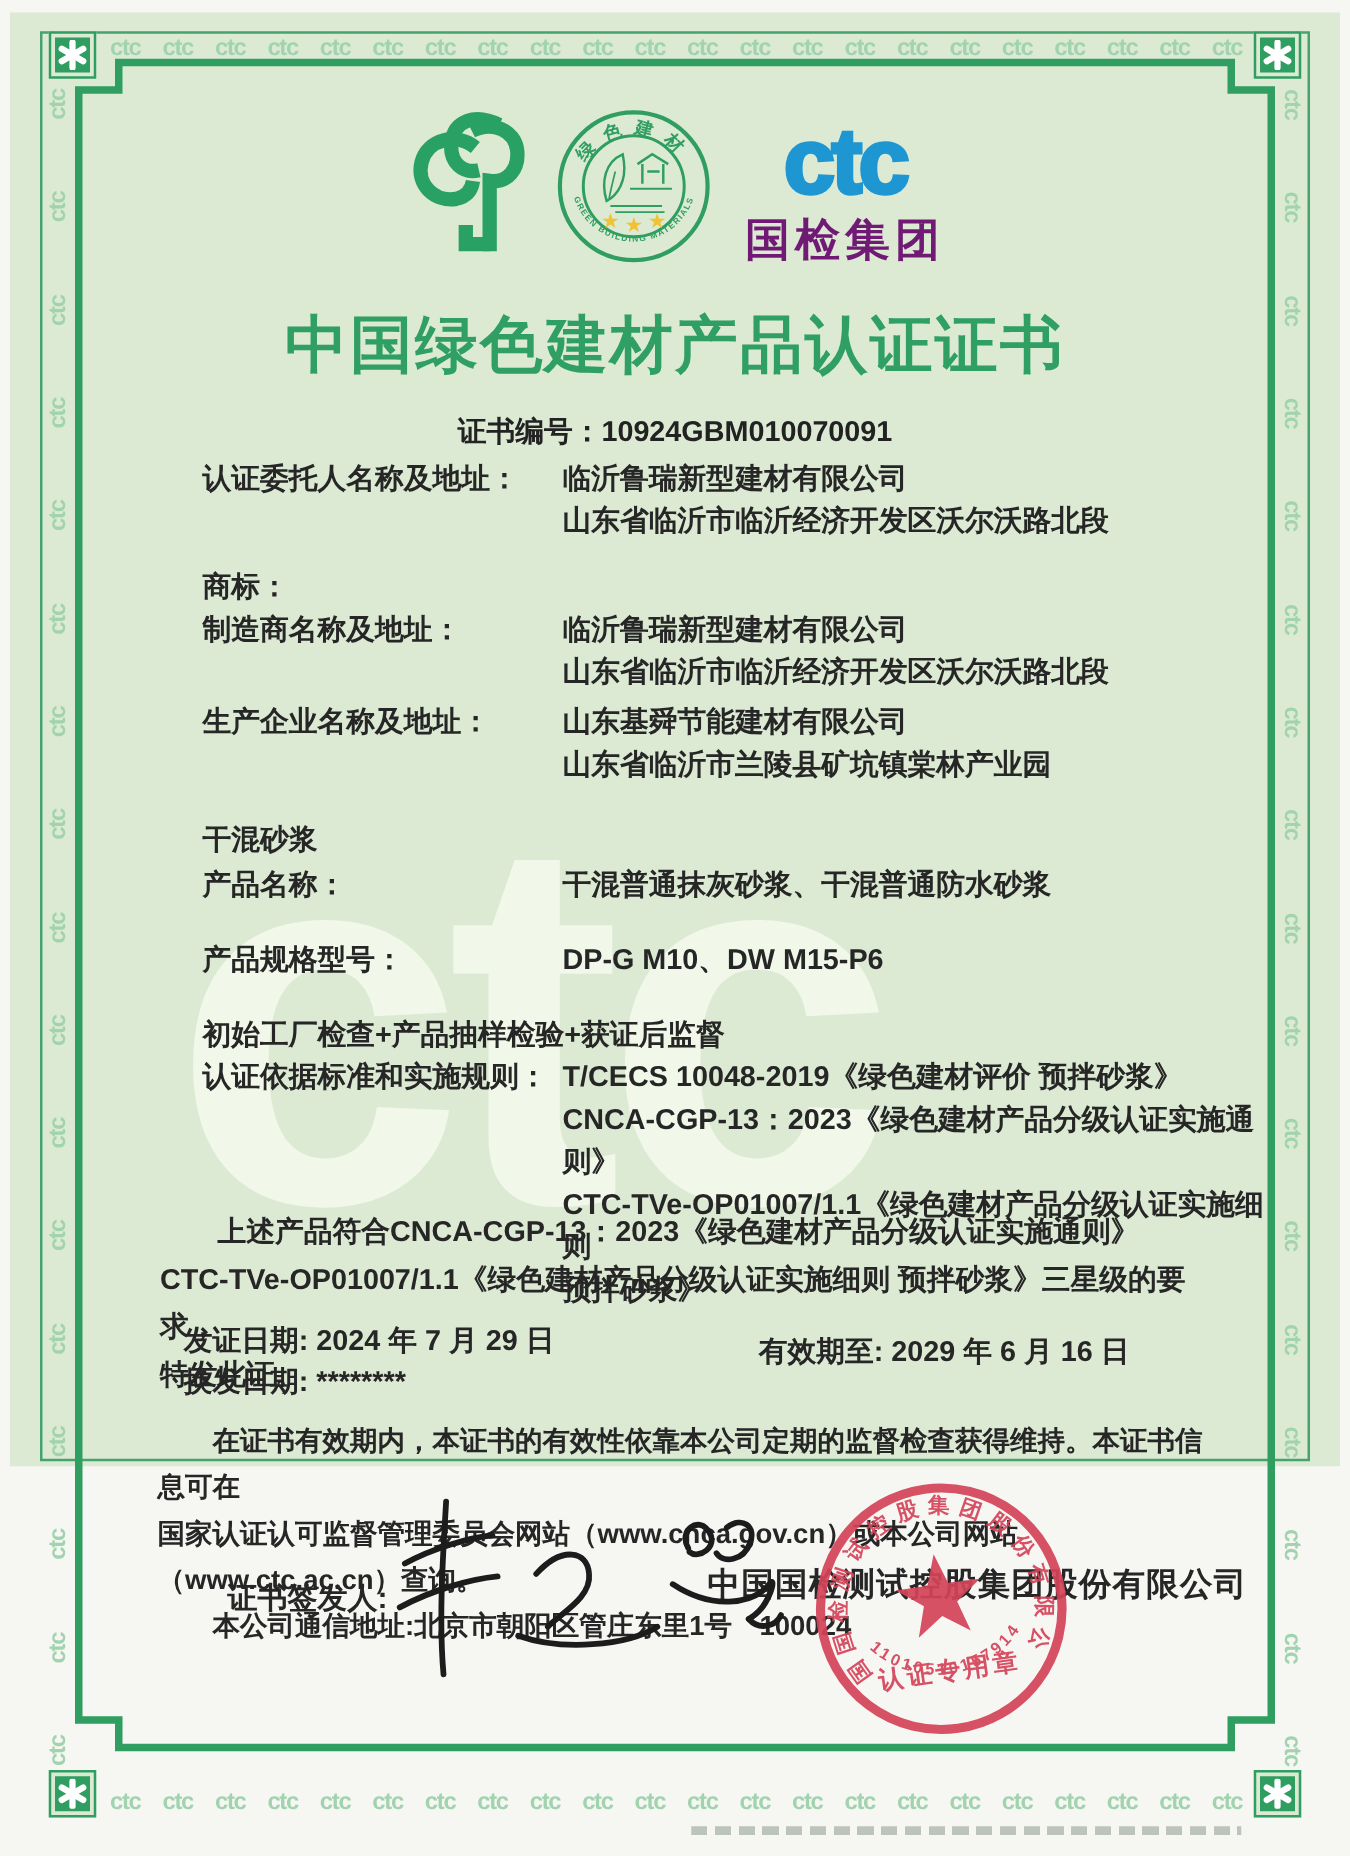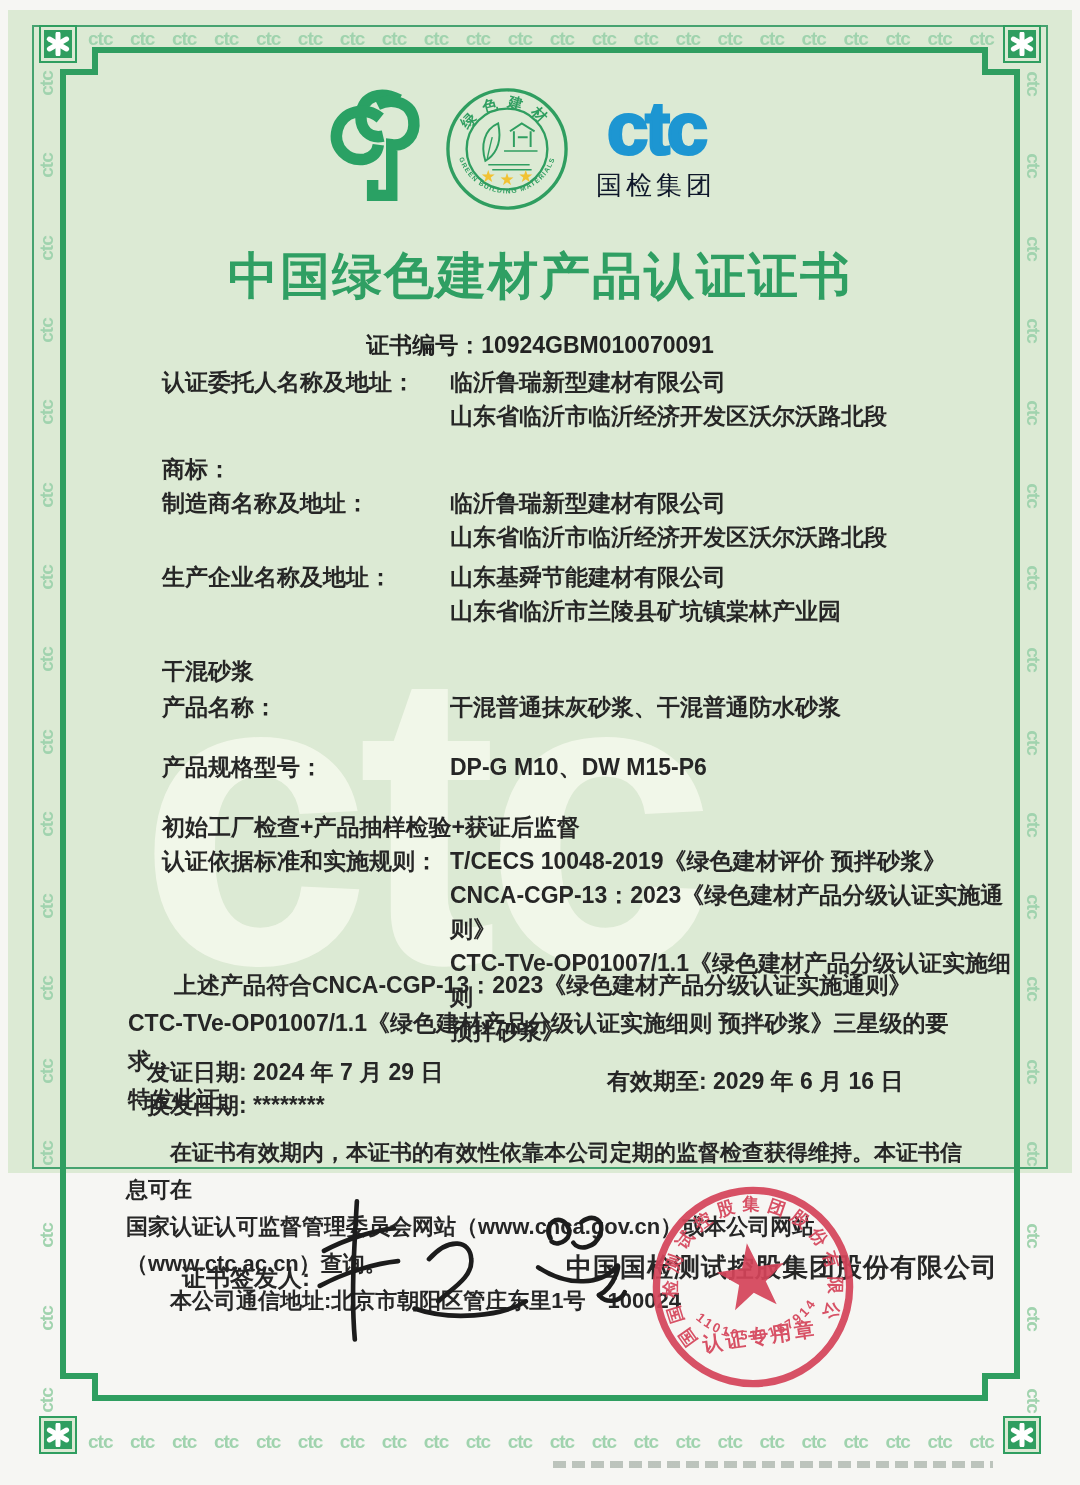--- a/index.html
+++ b/index.html
@@ -42,21 +42,21 @@
     color:rgba(247,250,238,0.78);user-select:none;
   }
   
   .gp-logo{position:absolute;left:315px;top:78px;z-index:3;}
   .emblem{position:absolute;left:435px;top:76px;z-index:3;}
   .ctcblock{position:absolute;left:588px;top:84px;z-index:3;text-align:center;}
   .ctc-word{
     font-size:74px;font-weight:bold;color:#1d96d2;line-height:70px;
     letter-spacing:-3px;-webkit-text-stroke:3px #1d96d2;
   }
-  .ctc-sub{font-size:26px;font-weight:normal;color:#0f172a;letter-spacing:4px;margin-top:4px;}
+  .ctc-sub{font-size:36px;font-weight:bold;color:#701a75;letter-spacing:4px;margin-top:4px;}
   .title{
     position:absolute;left:0;top:233px;width:100%;text-align:center;z-index:3;
     font-family:Liberation Mono, monospace;
     font-size:50px;font-weight:bold;color:#2f9f63;letter-spacing:2px;
   }
   .certno{
     position:absolute;left:0;top:320px;width:100%;text-align:center;z-index:3;
     font-size:23px;font-weight:bold;color:#222;
   }
   

